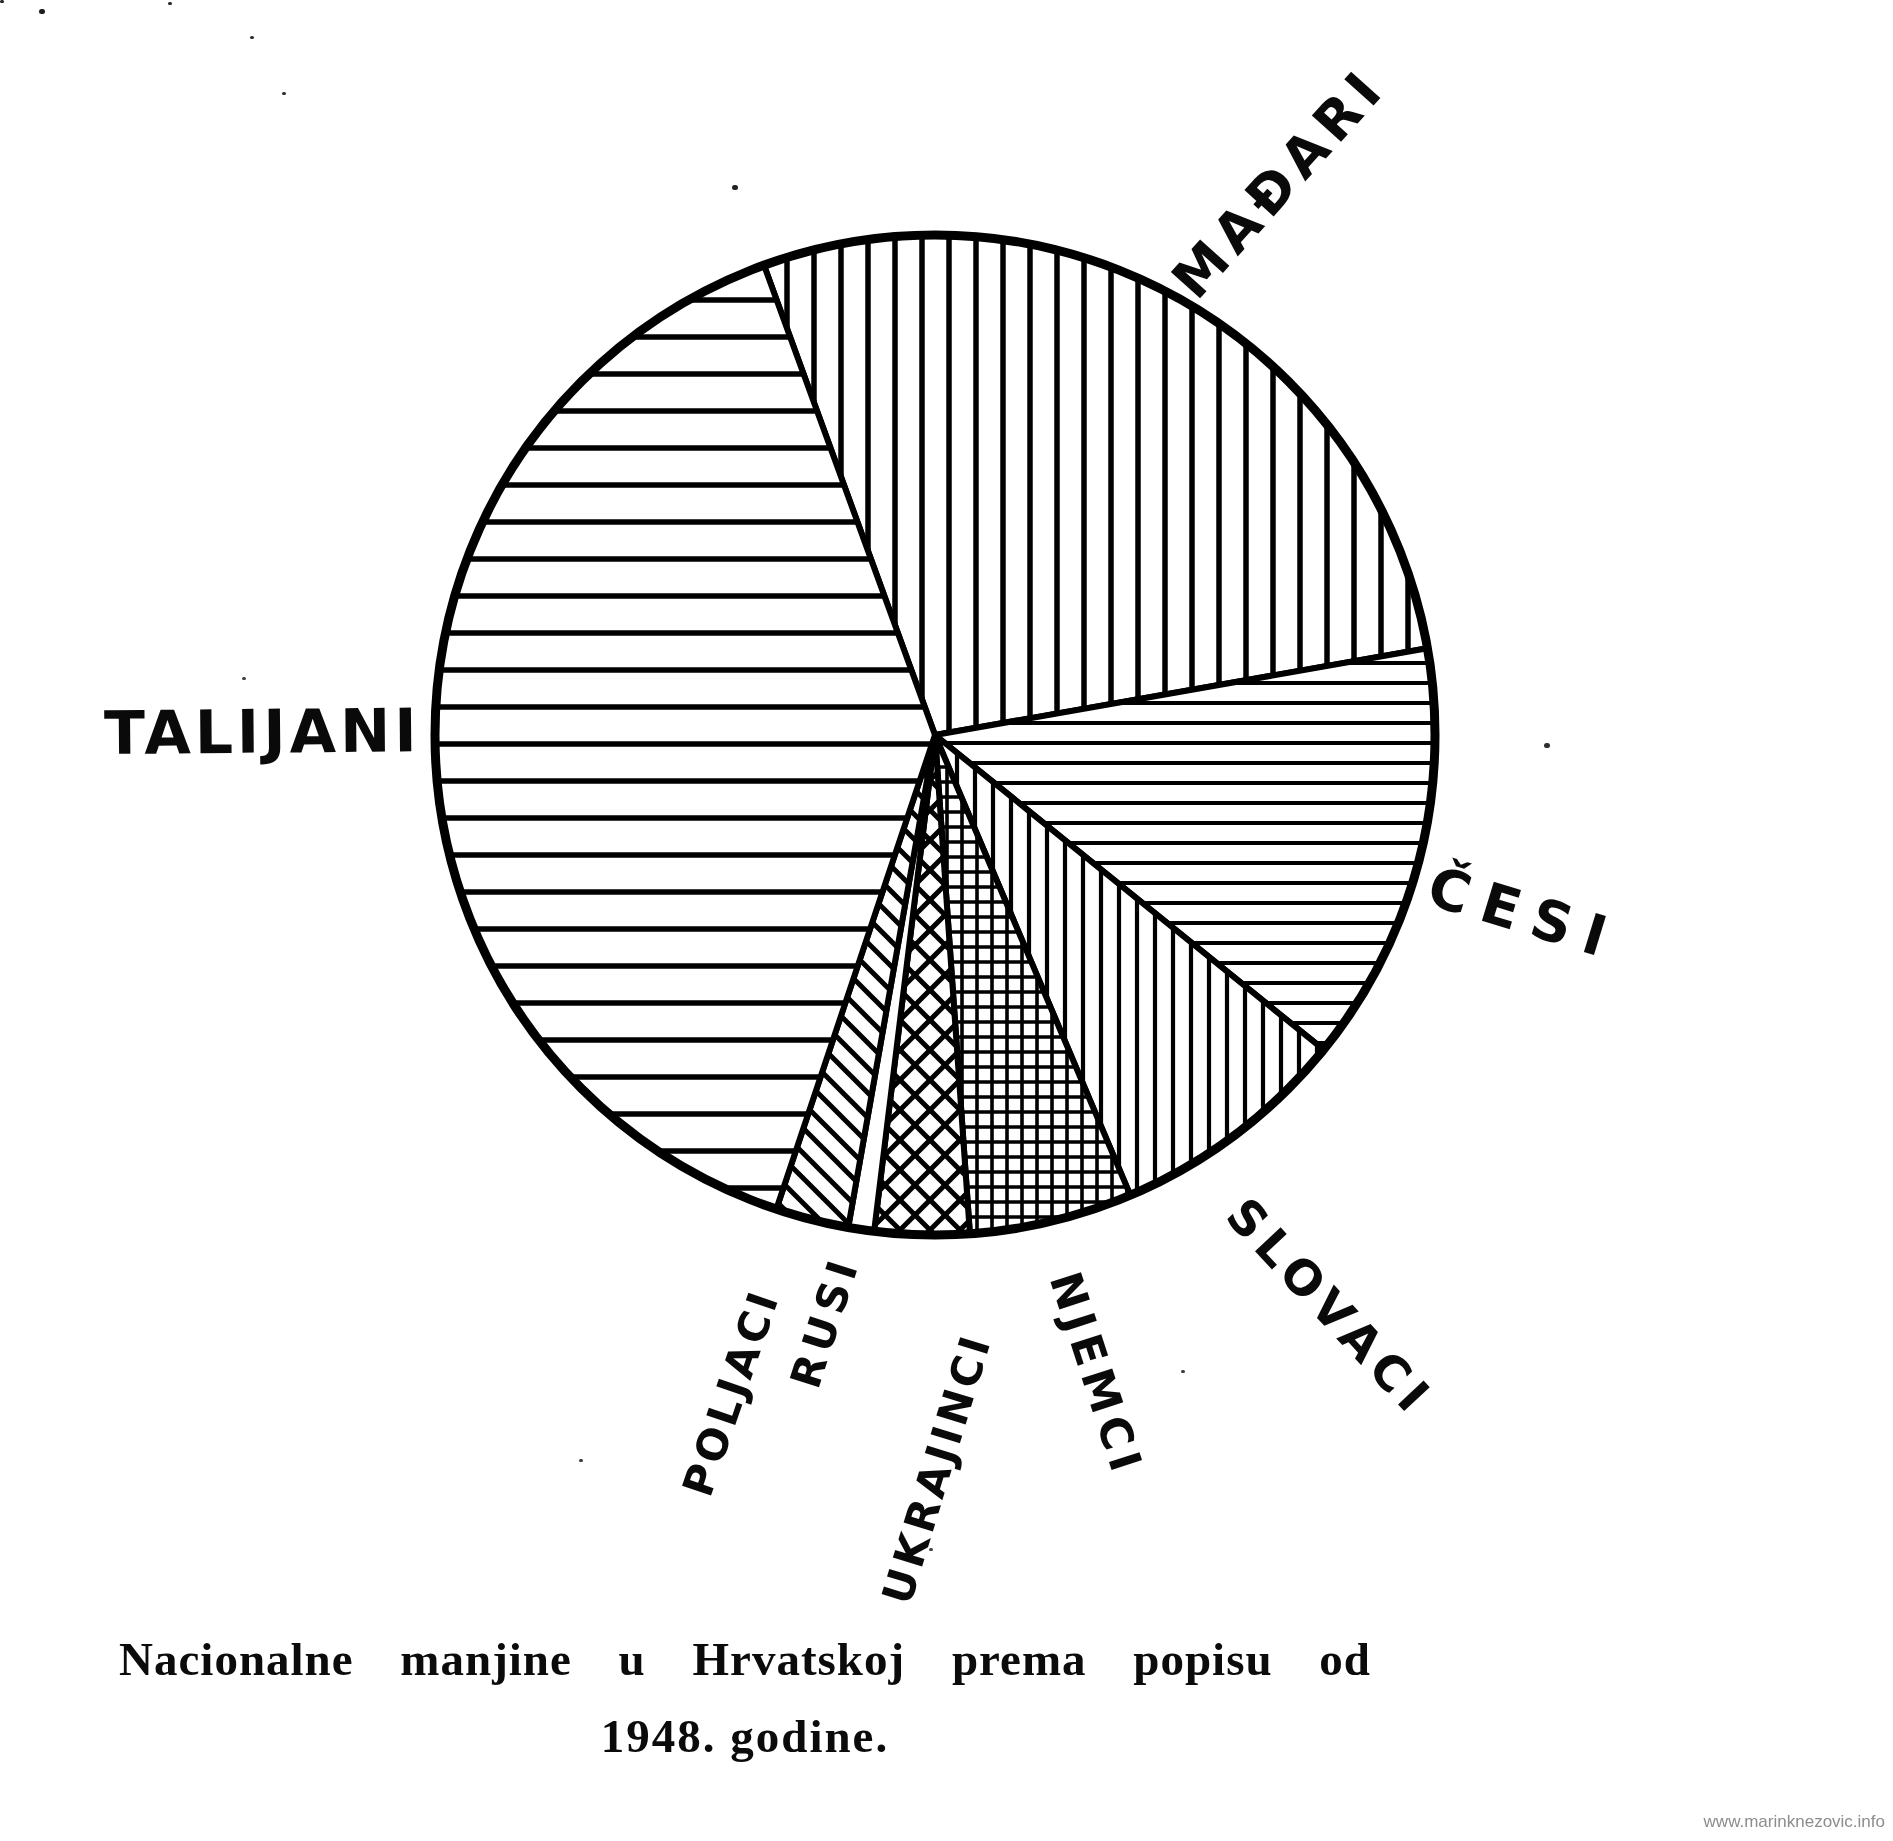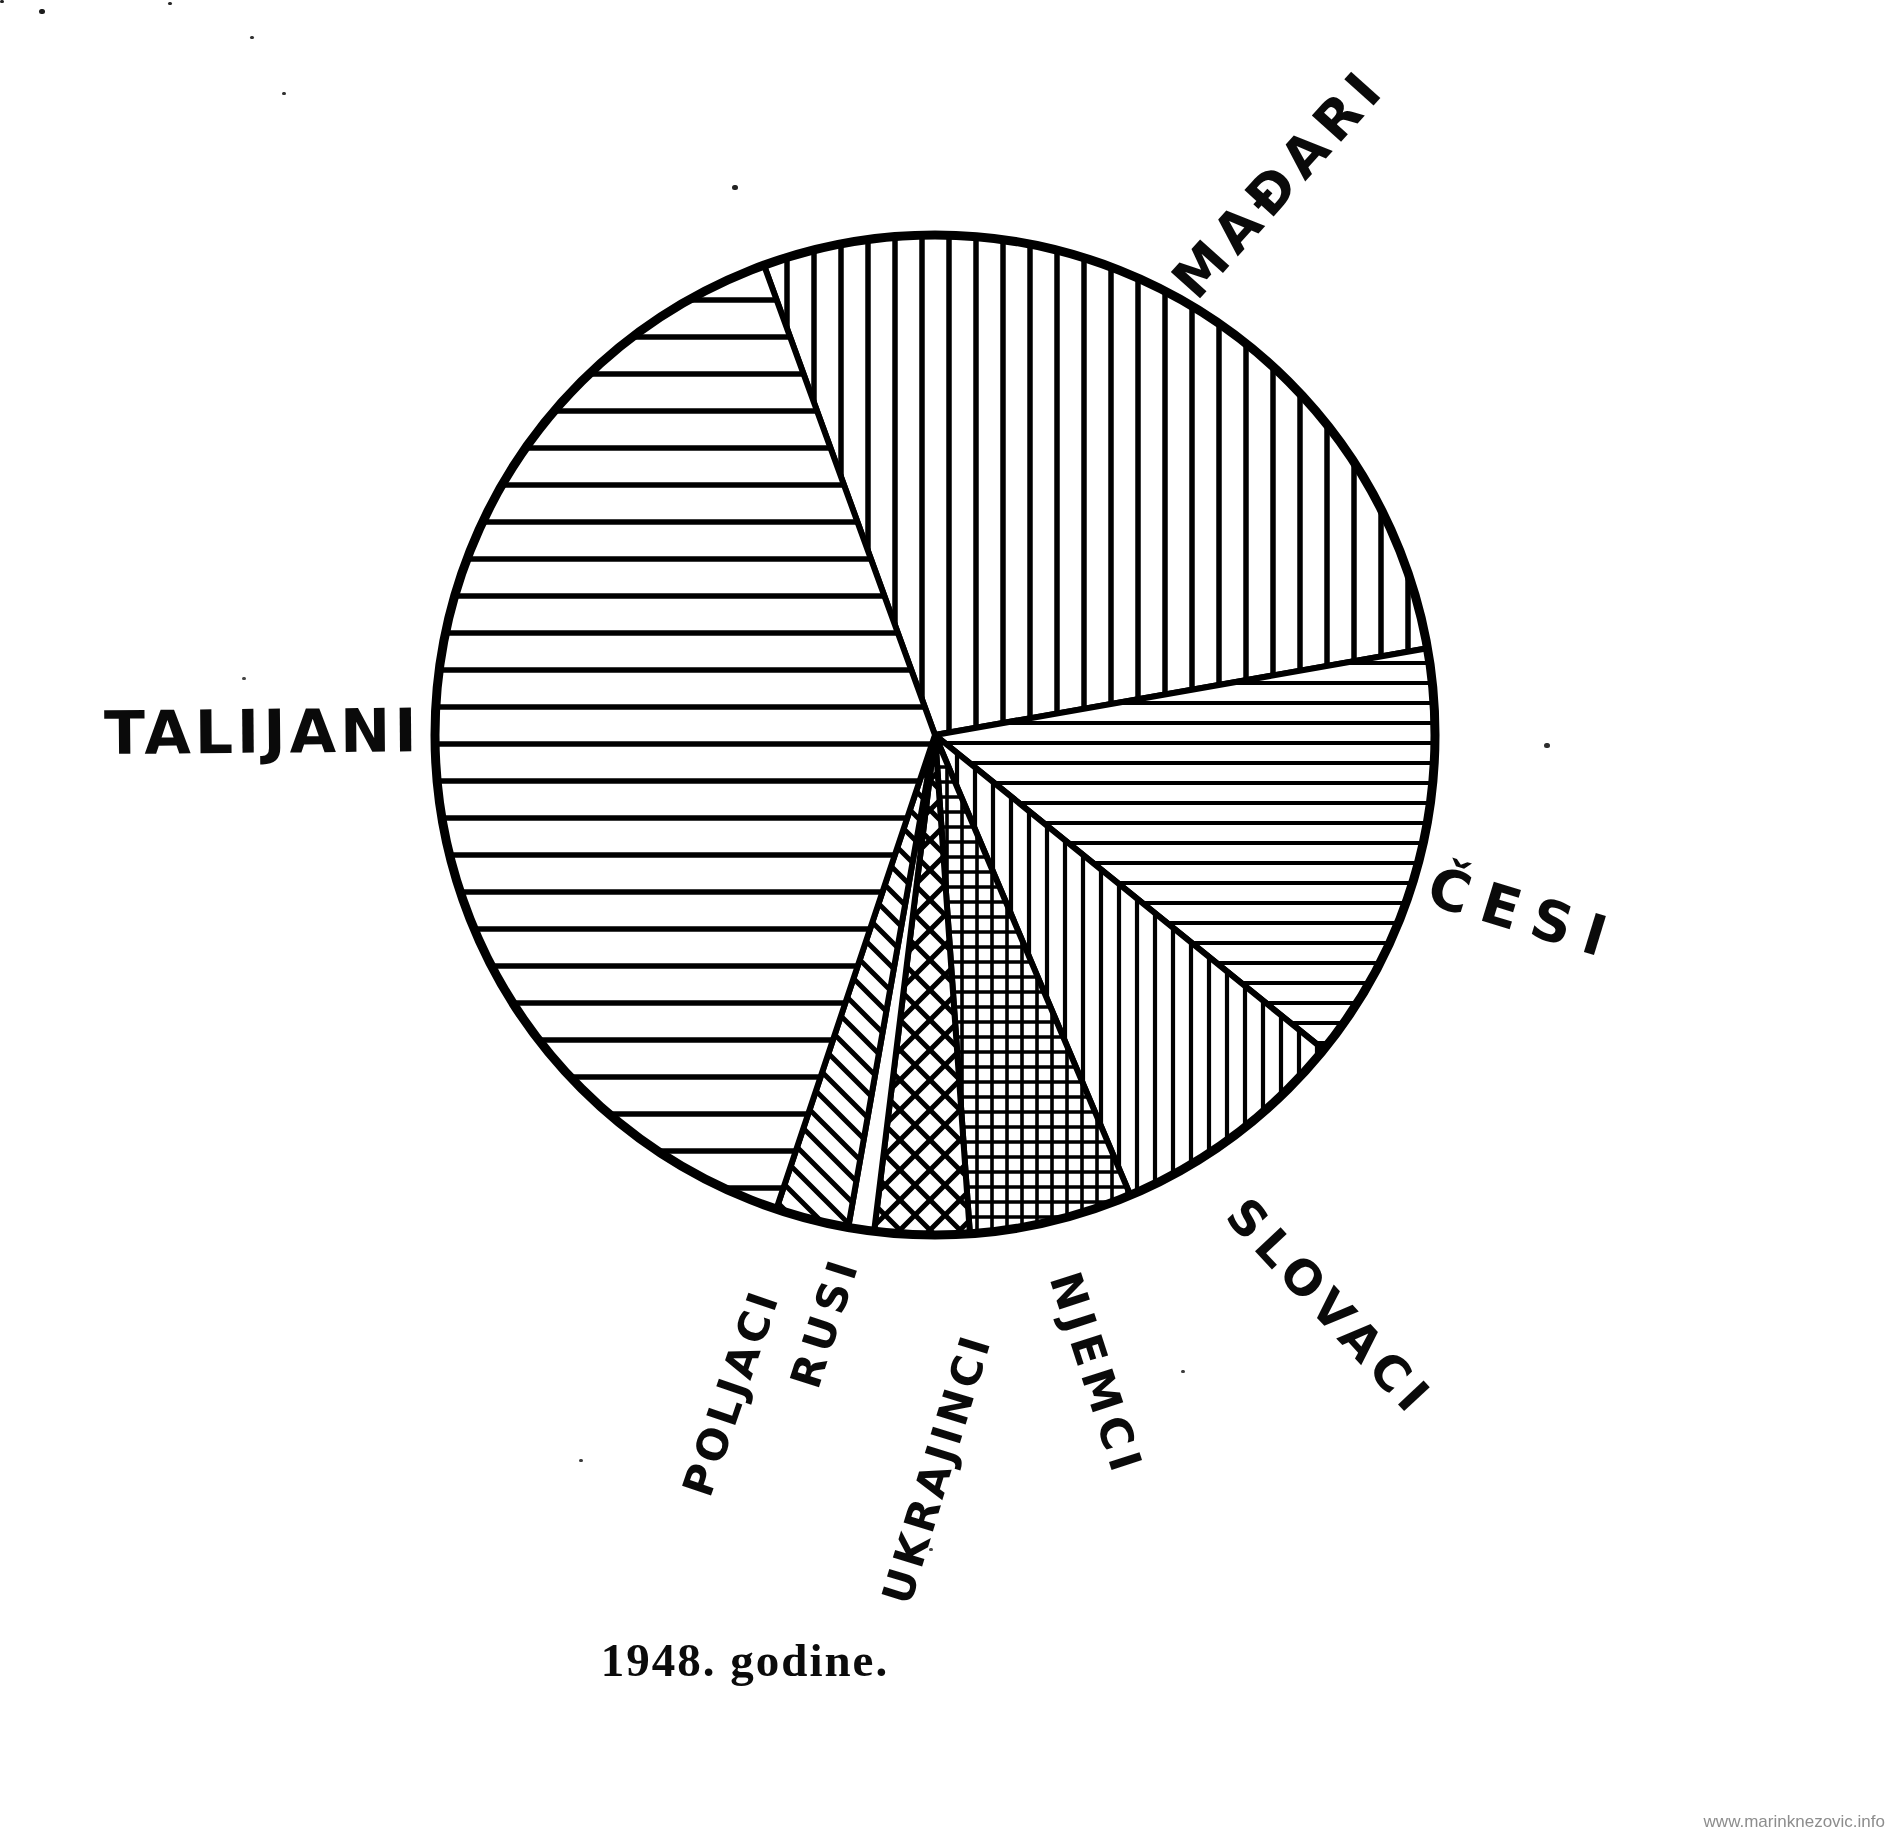--- a/index.html
+++ b/index.html
@@ -33,21 +33,21 @@
 
   .caption{
     position:absolute;
     left:80px;top:1632px;width:1330px;
     text-align:center;
     font-family:"Liberation Serif","DejaVu Serif",serif;
     font-weight:700;
     color:#0b0b0b;
   }
   .caption .line1{font-size:47px;word-spacing:34px;letter-spacing:1px;}
-  .caption .line2{font-size:47px;margin-top:1px;letter-spacing:2px;}
+  .caption .line2{font-size:47px;margin-top:23px;letter-spacing:2px;}
 
   .watermark{
     position:absolute;
     right:8px;top:1812px;
     font-family:"Liberation Sans","DejaVu Sans",sans-serif;
     font-size:17px;
     color:#8d8d8d;
     text-align:right;
   }
 
@@ -121,19 +121,20 @@
   <div class="pie-label lbl-talijani">TALIJANI</div>
   <div class="pie-label lbl-madari">MAĐARI</div>
   <div class="pie-label lbl-cesi">ČESI</div>
   <div class="pie-label lbl-slovaci">SLOVACI</div>
   <div class="pie-label lbl-njemci">NJEMCI</div>
   <div class="pie-label lbl-ukrajinci">UKRAJINCI</div>
   <div class="pie-label lbl-rusi">RUSI</div>
   <div class="pie-label lbl-poljaci">POLJACI</div>
 
   <div class="caption">
+    <div class="line1">Nacionalne manjine u Hrvatskoj prema popisu od</div>
     <div class="line2">1948. godine.</div>
   </div>
 
   <div class="watermark">www.marinknezovic.info</div>
 
   <div class="speckles"></div>
 </div>
 
 </body></html>

